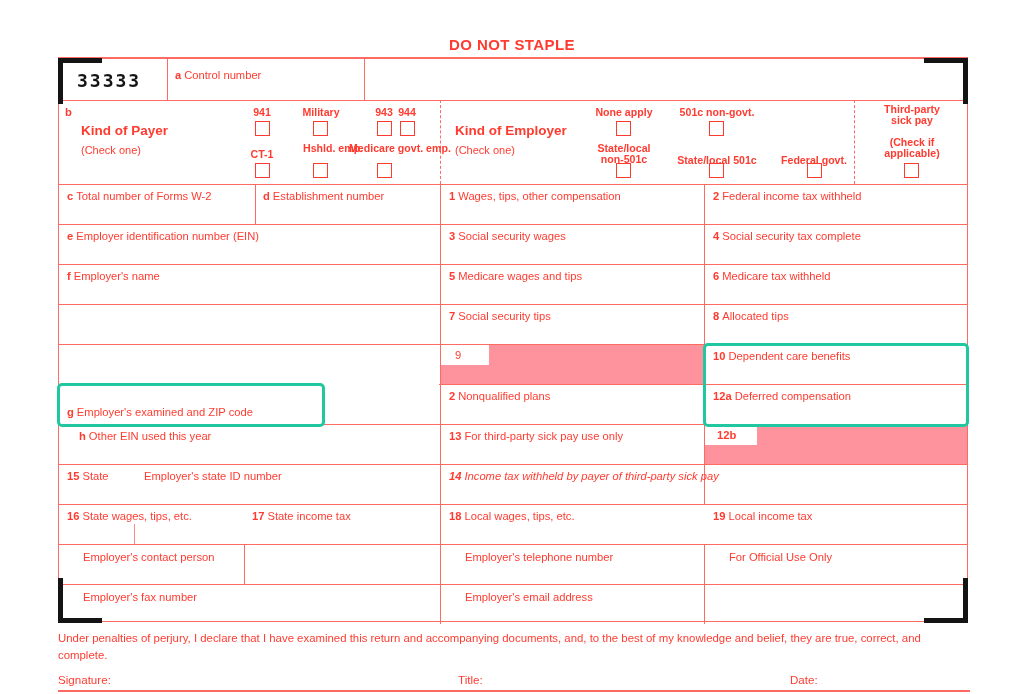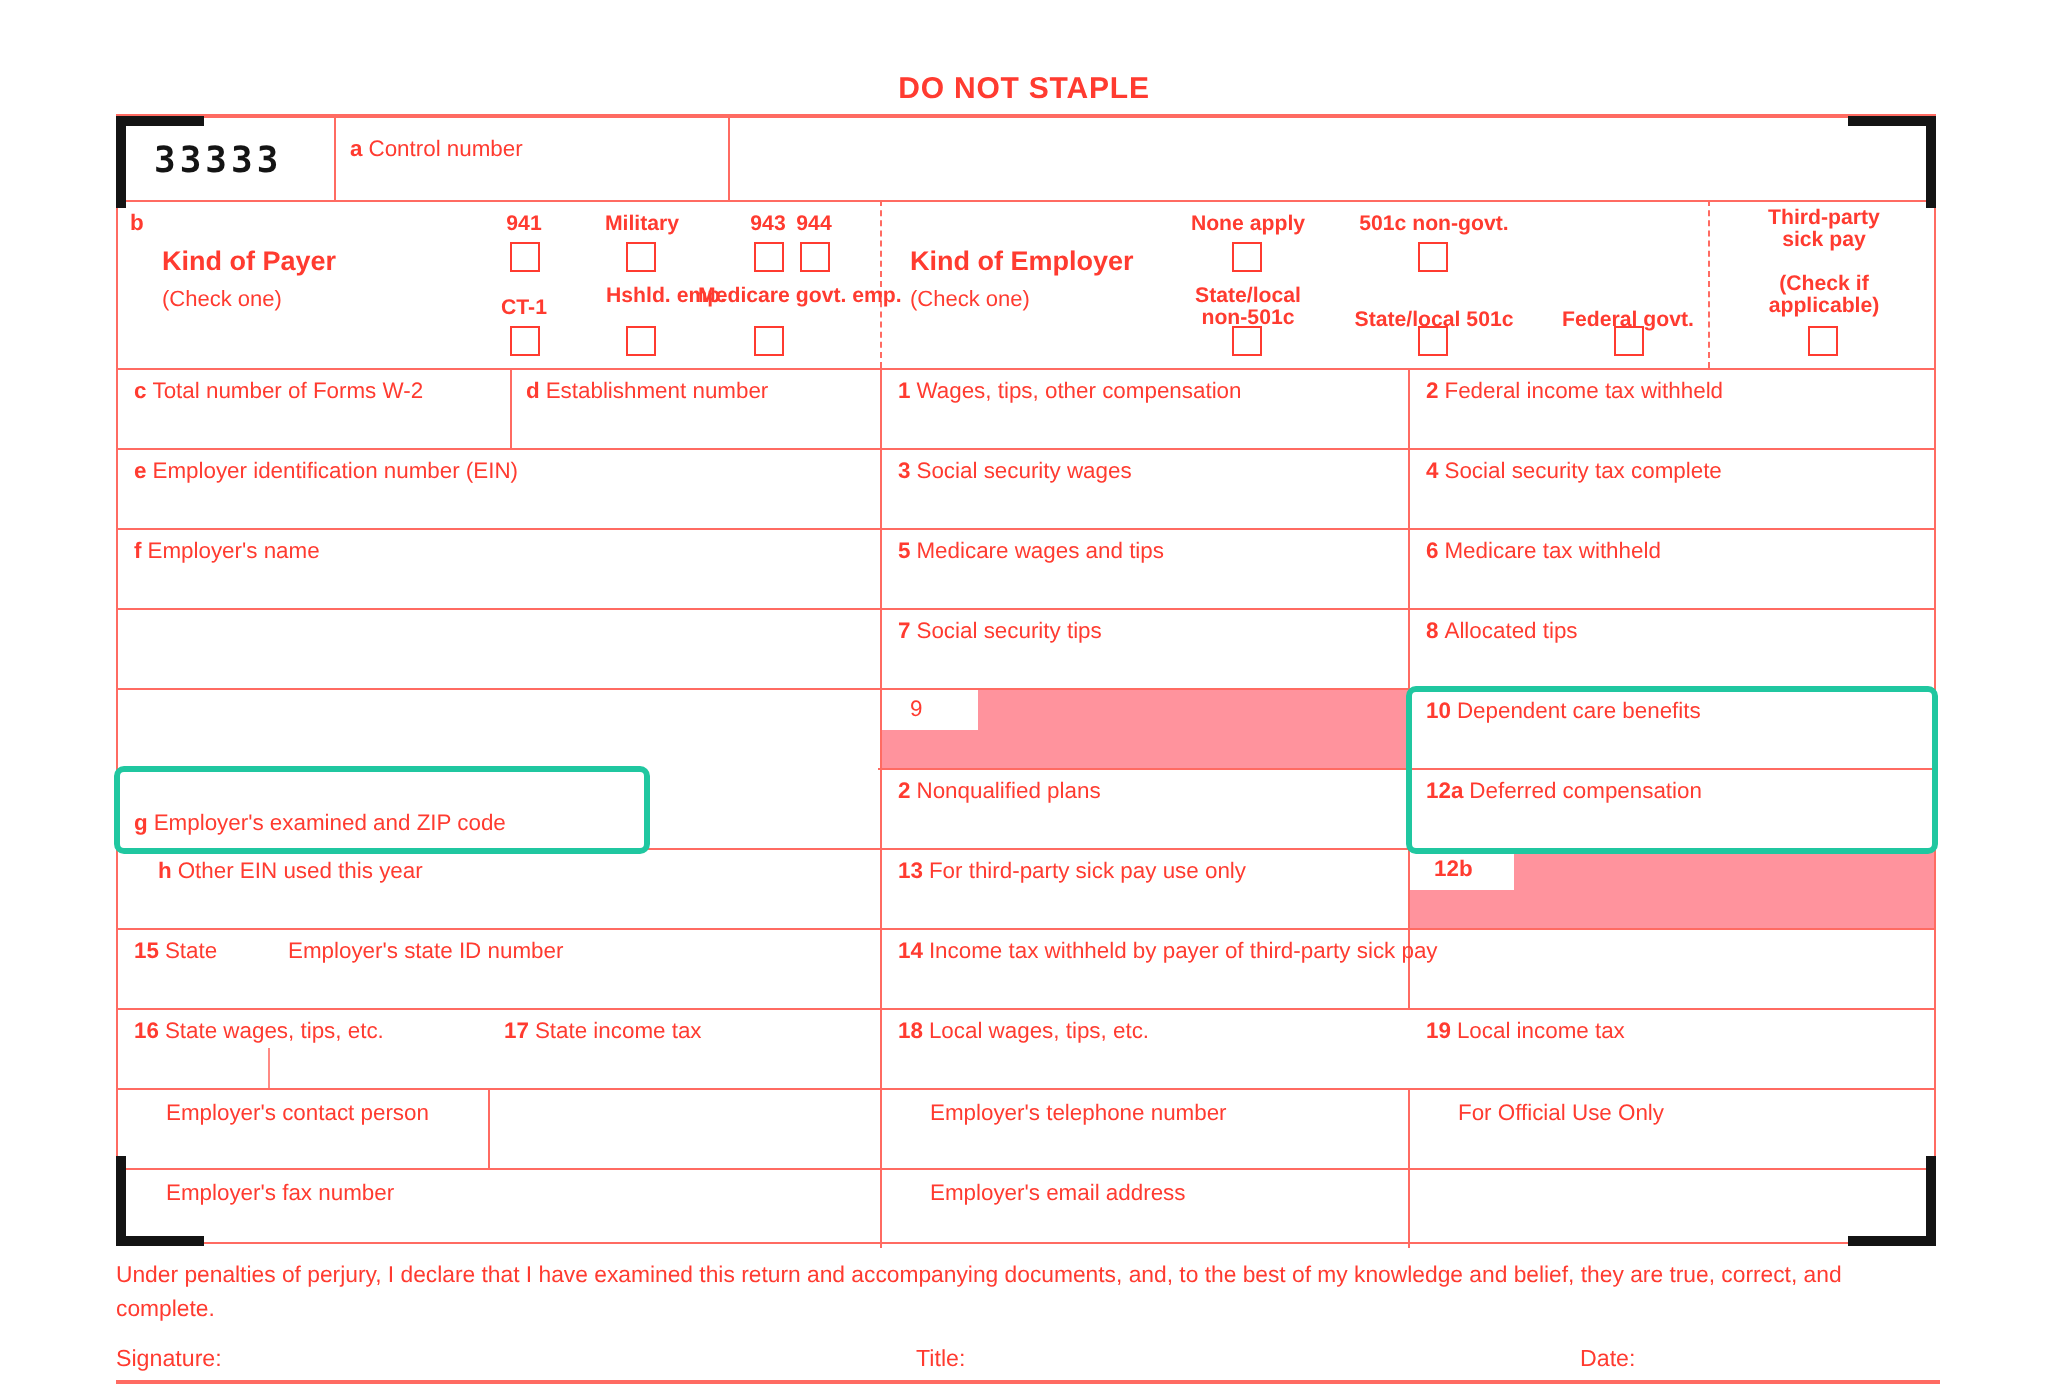--- a/index.html
+++ b/index.html
@@ -312,21 +312,21 @@
     </div>
 
     <div class="abs celllabel" style="left:390px; top:371px;">
       <span class="lead">13</span><span>For third-party sick pay use only</span>
     </div>
 
     <div class="abs pinkfill" style="left:646px; top:366px; width:262px; height:39px;"></div>
     <div class="abs whitetab" style="left:646px; top:366px; width:52px; height:20px;"></div>
     <div class="abs celllabel" style="left:658px; top:370px; font-weight:bold;">12b</div>
 
-    <div class="abs celllabel" style="left:390px; top:411px;">
+    <div class="abs celllabel" style="left:390px; top:411px;font-style:italic;">
       <span class="lead">14</span><span>Income tax withheld by payer of third-party sick pay</span>
     </div>
 
     <div class="abs celllabel" style="left:8px; top:411px;">
       <span class="lead">15</span><span>State</span>
     </div>
     <div class="abs celllabel" style="left:85px; top:411px;">Employer's state ID number</div>
 
     <div class="abs celllabel" style="left:8px; top:451px;">
       <span class="lead">16</span><span>State wages, tips, etc.</span>

